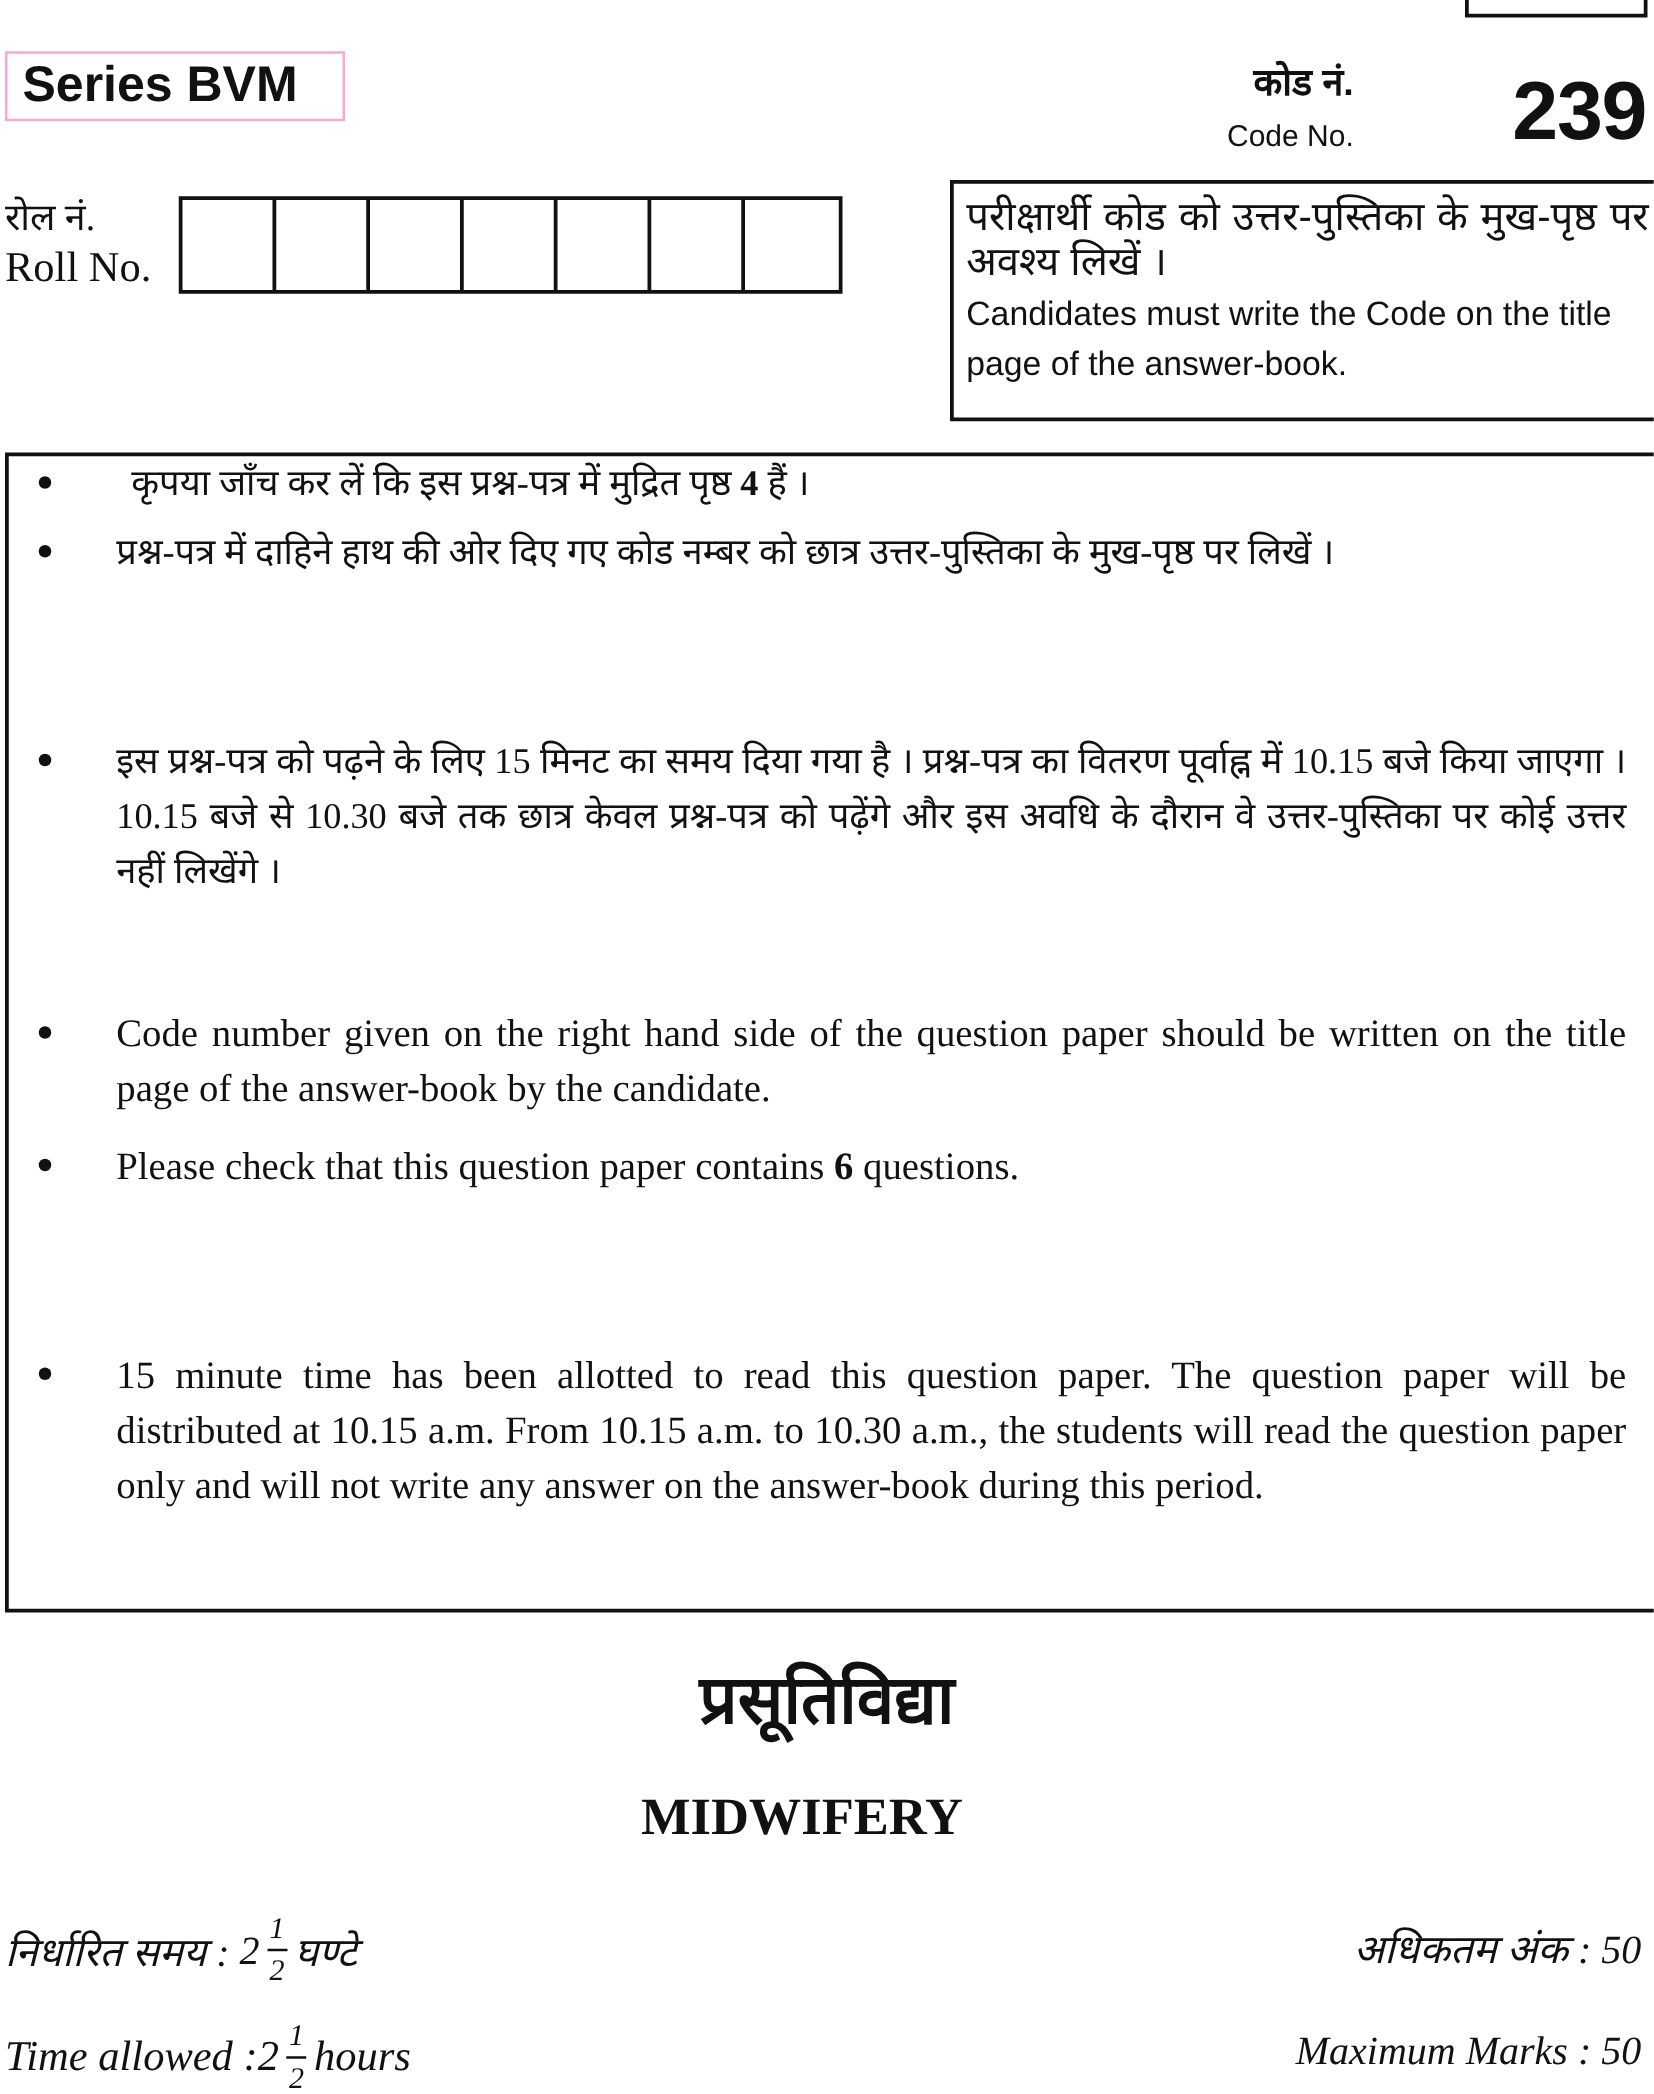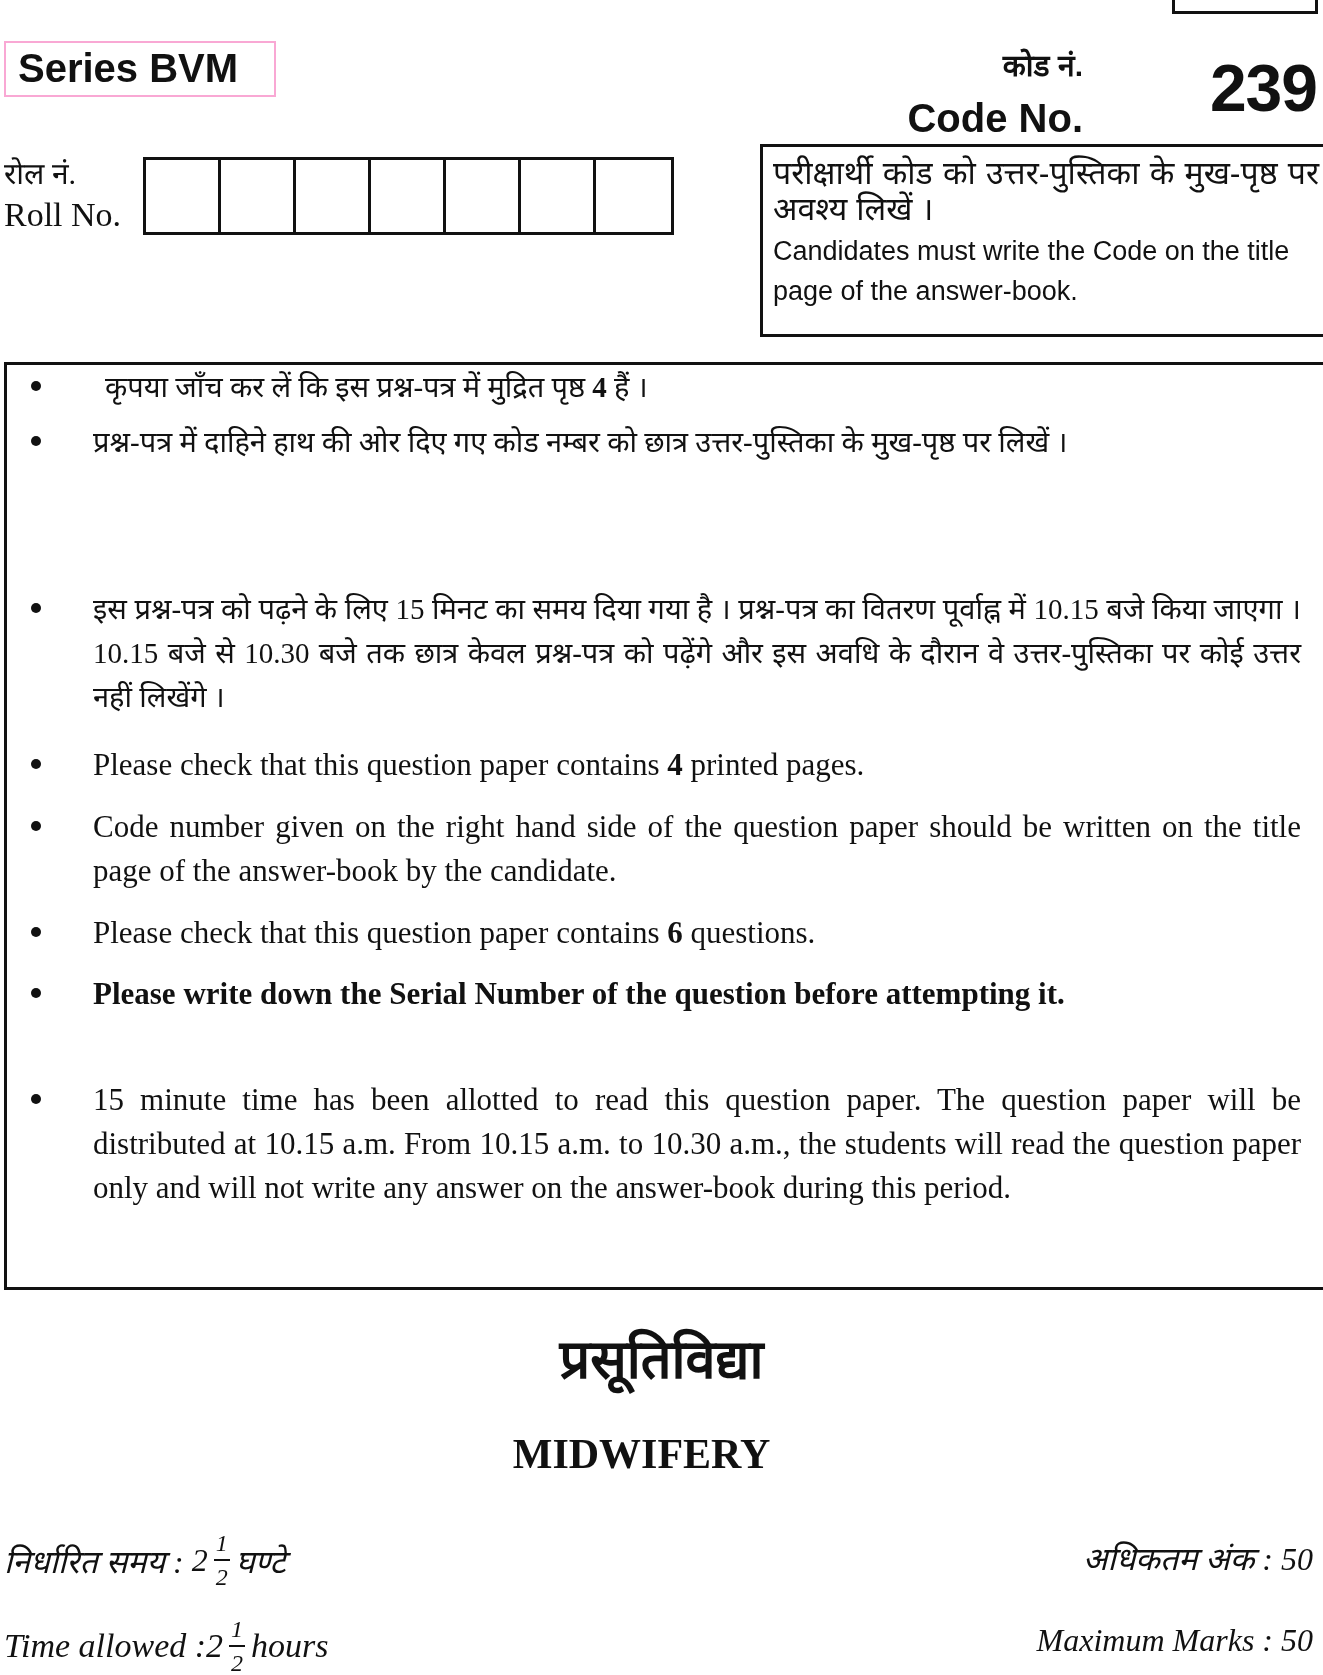--- a/index.html
+++ b/index.html
@@ -4,21 +4,21 @@
 <style>
   * { margin:0; padding:0; box-sizing:border-box; }
   html, body { width:1323px; height:1675px; background:#fff; overflow:hidden; }
   body { position:relative; color:#111; font-family:"Liberation Serif", "DejaVu Serif", serif; }
   .abs { position:absolute; }
   .sans { font-family:"Liberation Sans", "DejaVu Sans", sans-serif; }
   .corner-box { left:1172px; top:-4px; width:146px; height:18px; border:3px solid #111; }
   .series-box { left:4px; top:41px; width:272px; height:56px; border:2px solid #f9a8d4; }
   .series-box span { display:block; font-weight:bold; font-size:40px; line-height:50px; padding-left:12px; }
   .code-hi { right:240px; top:44px; font-size:30px; font-weight:bold; }
-  .code-en { right:240px; top:96px; font-size:40px; font-weight:bold; }
+  .code-en { right:240px; top:96px; font-size:24px; font-weight:normal; }
   .code-num { right:6px; top:50px; font-size:66px; font-weight:bold; letter-spacing:-1px; }
   .roll-hi { left:4px; top:152px; font-size:30px; }
   .roll-en { left:4px; top:196px; font-size:34px; }
   .roll-grid { left:143px; top:157px; height:78px; display:flex; border:3px solid #111; }
   .roll-cell { width:75px; height:72px; border-right:3px solid #111; }
   .roll-cell:last-child { border-right:none; }
   .code-box { left:760px; top:144px; width:570px; height:193px; border:3px solid #111; padding:8px 10px 0 10px; }
   .code-box .hi { font-size:32px; line-height:36px; text-align:justify; text-align-last:left; width:546px; }
   .code-box .en { font-size:27px; line-height:40px; margin-top:4px; width:546px; }
   .main-box { left:4px; top:362px; width:1330px; height:928px; border:3px solid #111; }
@@ -73,35 +73,27 @@
   </div>
   <div class="bullet" style="top:55px;">
     <div class="dot"></div>
     <div class="btext" style="text-align:left;"><span>प्रश्न-पत्र में दाहिने हाथ की ओर दिए गए कोड नम्बर को छात्र उत्तर-पुस्तिका के मुख-पृष्ठ पर लिखें ।</span></div>
   </div>
   <div class="bullet" style="top:222px;">
     <div class="dot"></div>
     <div class="btext"><span>इस प्रश्न-पत्र को पढ़ने के लिए 15 मिनट का समय दिया गया है । प्रश्न-पत्र का वितरण पूर्वाह्न में 10.15 बजे किया जाएगा । 10.15 बजे से 10.30 बजे तक छात्र केवल प्रश्न-पत्र को पढ़ेंगे और इस अवधि के दौरान वे उत्तर-पुस्तिका पर कोई उत्तर नहीं लिखेंगे ।</span></div>
   </div>
 
-  <div class="bullet" style="top:378px;">
-    <div class="dot"></div>
-    <div class="btext en"><span>Please check that this question paper contains </span><span class="bold">4</span><span> printed pages.</span></div>
-  </div>
   <div class="bullet" style="top:440px;">
     <div class="dot"></div>
     <div class="btext en"><span>Code number given on the right hand side of the question paper should be written on the title page of the answer-book by the candidate.</span></div>
   </div>
   <div class="bullet" style="top:546px;">
     <div class="dot"></div>
     <div class="btext en"><span>Please check that this question paper contains </span><span class="bold">6</span><span> questions.</span></div>
-  </div>
-  <div class="bullet" style="top:607px;">
-    <div class="dot"></div>
-    <div class="btext en bold"><span>Please write down the Serial Number of the question before attempting it.</span></div>
   </div>
   <div class="bullet" style="top:713px;">
     <div class="dot"></div>
     <div class="btext en"><span>15 minute time has been allotted to read this question paper. The question paper will be distributed at 10.15 a.m. From 10.15 a.m. to 10.30 a.m., the students will read the question paper only and will not write any answer on the answer-book during this period.</span></div>
   </div>
 </div>
 
 <div class="abs title-hi">प्रसूतिविद्या</div>
 <div class="abs title-en">MIDWIFERY</div>
 

